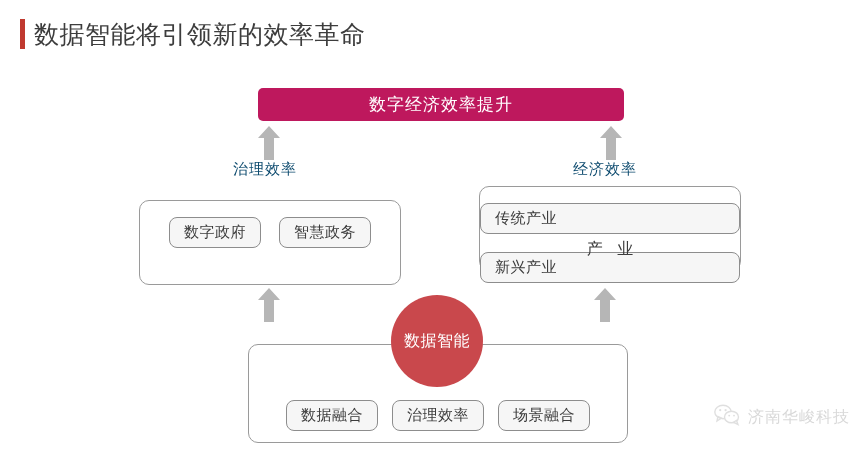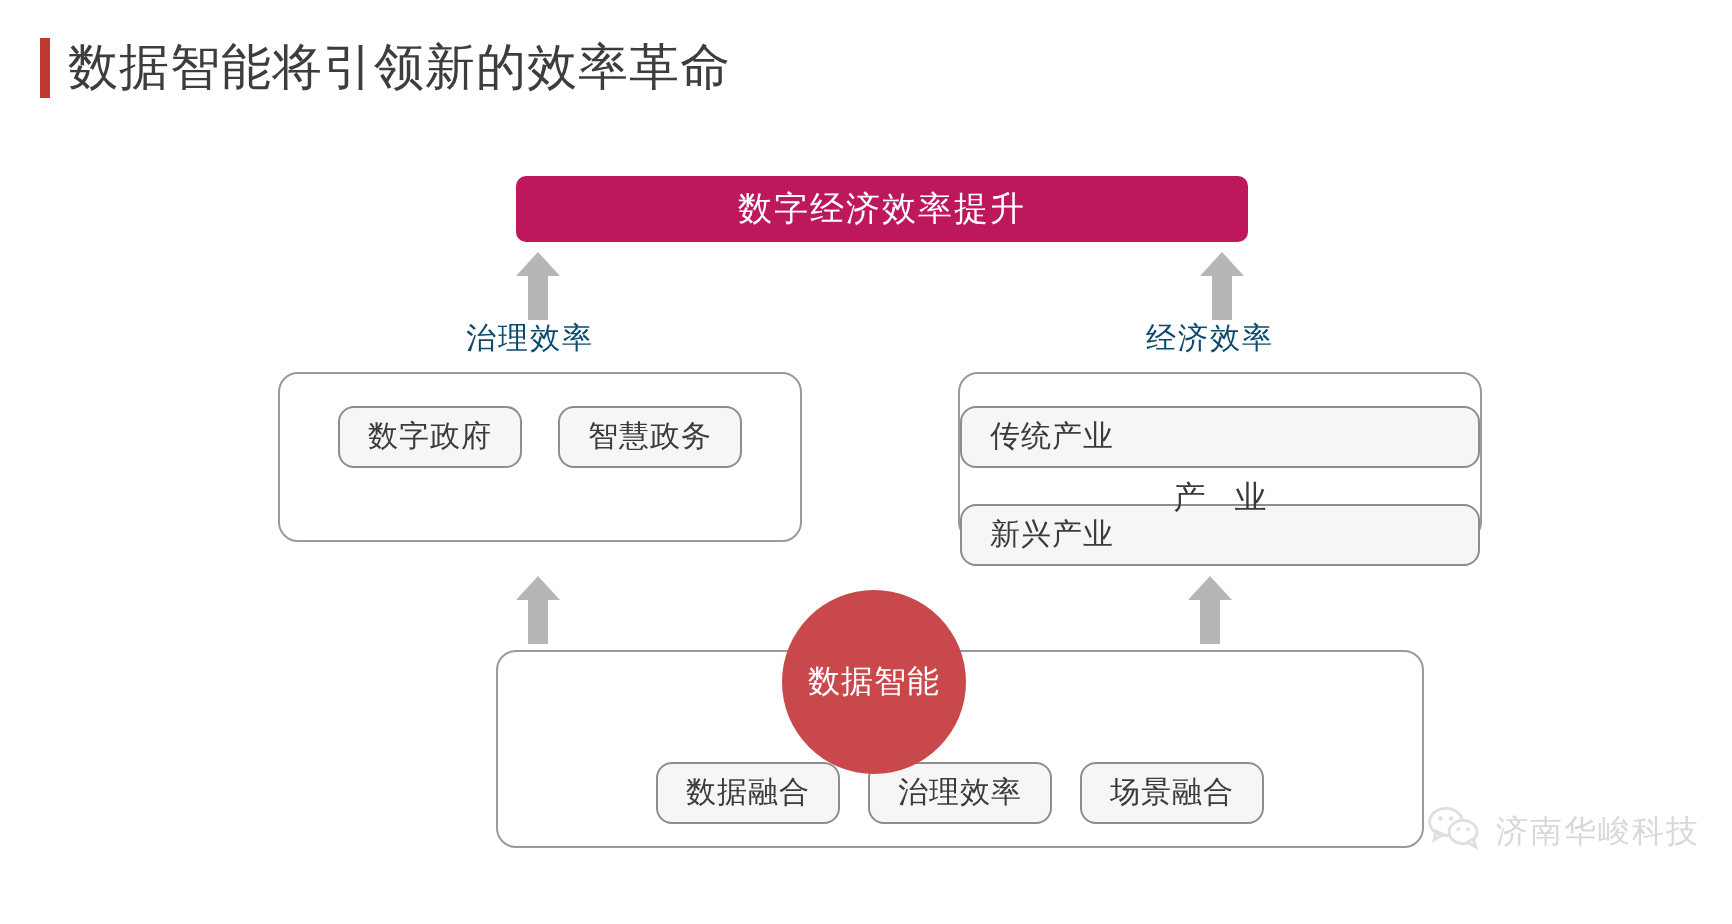--- a/index.html
+++ b/index.html
@@ -185,21 +185,21 @@
   <div class="arrow-up" style="left:600px; top:126px;">
     <svg viewBox="0 0 22 34" xmlns="http://www.w3.org/2000/svg">
       <polygon points="11,0 22,12 16,12 16,34 6,34 6,12 0,12" fill="#b6b6b6"></polygon>
     </svg>
   </div>
 
   <div class="conn-label" style="left:233px; top:160px;">治理效率</div>
 
   <div class="conn-label" style="left:573px; top:160px;">经济效率</div>
 
-  <div class="group-box" style="left:139px; top:186px; width:262px; height:85px;">
+  <div class="group-box" style="left:139px; top:200px; width:262px; height:85px;">
     <div class="pill-row" style="top:16px;">
       <span class="pill">数字政府</span>
       <span class="pill">智慧政务</span>
     </div>
   </div>
 
   <div class="group-box" style="left:479px; top:186px; width:262px; height:85px;">
     <div class="pill-row" style="top:16px;flex-direction:column;">
       <span class="pill">传统产业</span>
       <span class="pill">新兴产业</span>
@@ -212,21 +212,21 @@
       <polygon points="11,0 22,12 16,12 16,34 6,34 6,12 0,12" fill="#b6b6b6"></polygon>
     </svg>
   </div>
 
   <div class="arrow-up" style="left:594px; top:288px;">
     <svg viewBox="0 0 22 34" xmlns="http://www.w3.org/2000/svg">
       <polygon points="11,0 22,12 16,12 16,34 6,34 6,12 0,12" fill="#b6b6b6"></polygon>
     </svg>
   </div>
 
-  <div class="group-box" style="left:248px; top:325px; width:464px; height:99px;">
+  <div class="group-box" style="left:248px; top:344px; width:380px; height:99px;">
     <div class="pill-row" style="top:55px; gap:14px;">
       <span class="pill">数据融合</span>
       <span class="pill">治理效率</span>
       <span class="pill">场景融合</span>
     </div>
   </div>
 
   <div class="core-circle">
     <span class="core-label">数据智能</span>
   </div>

